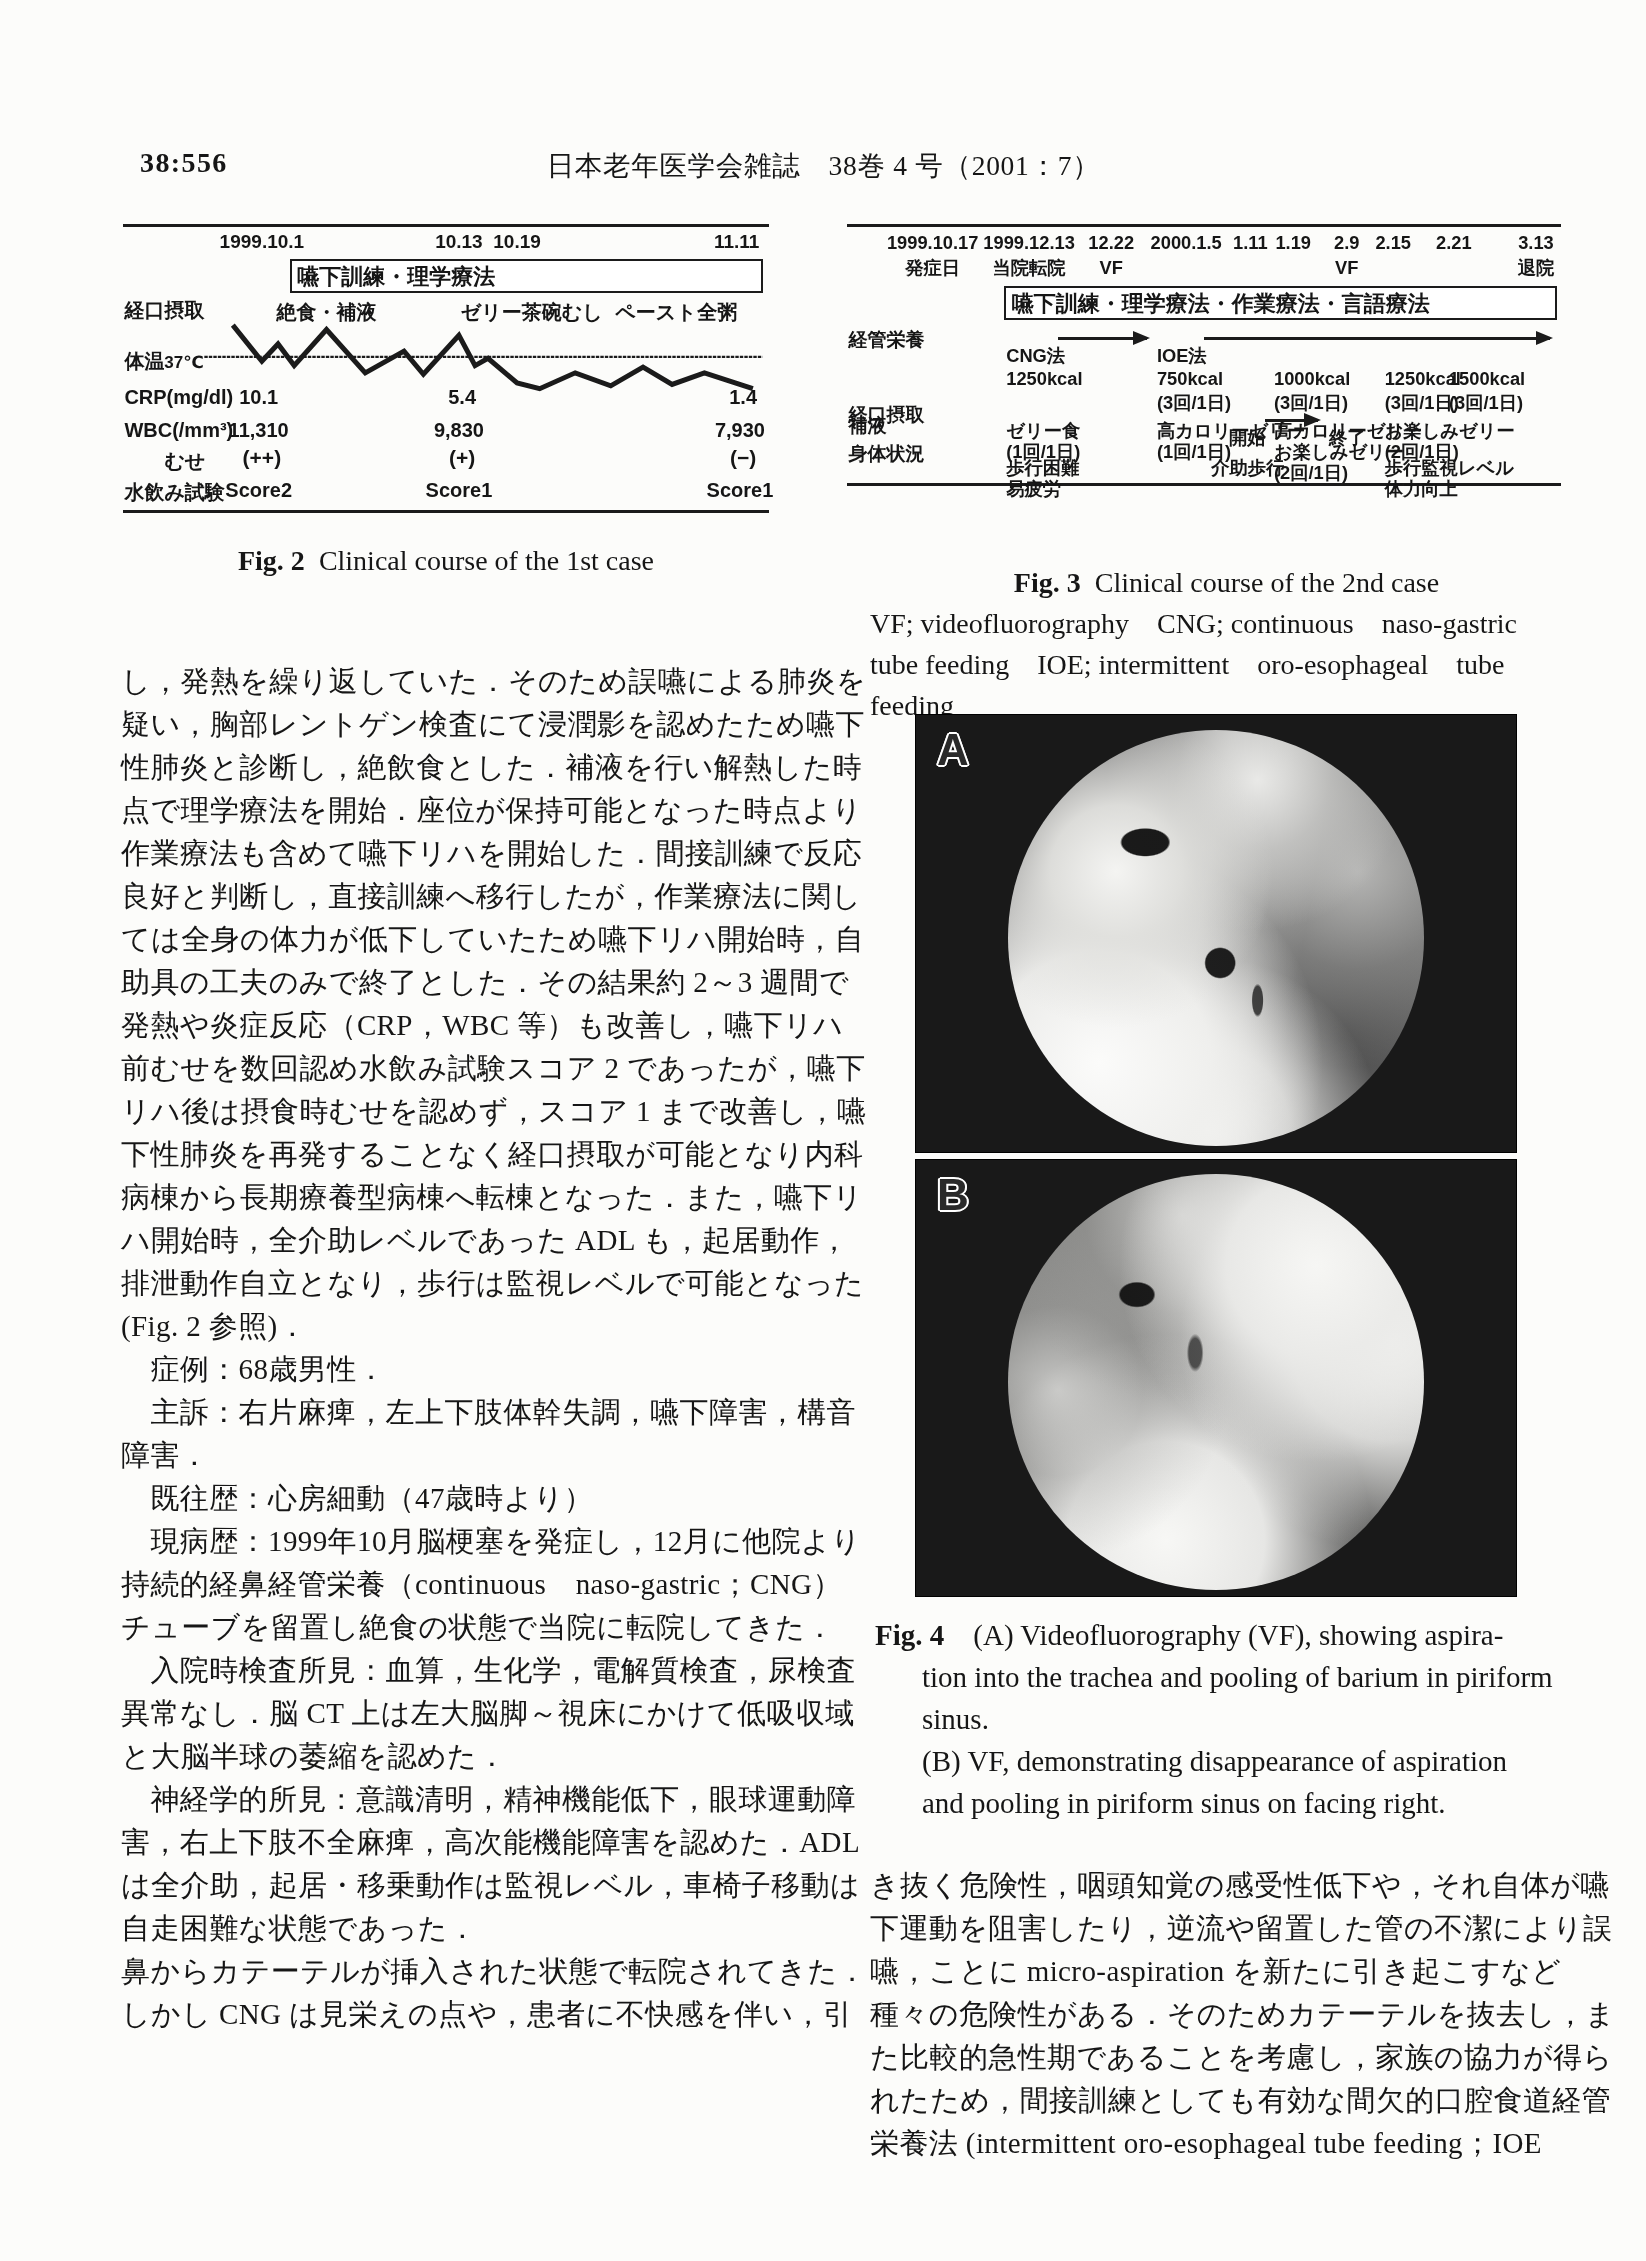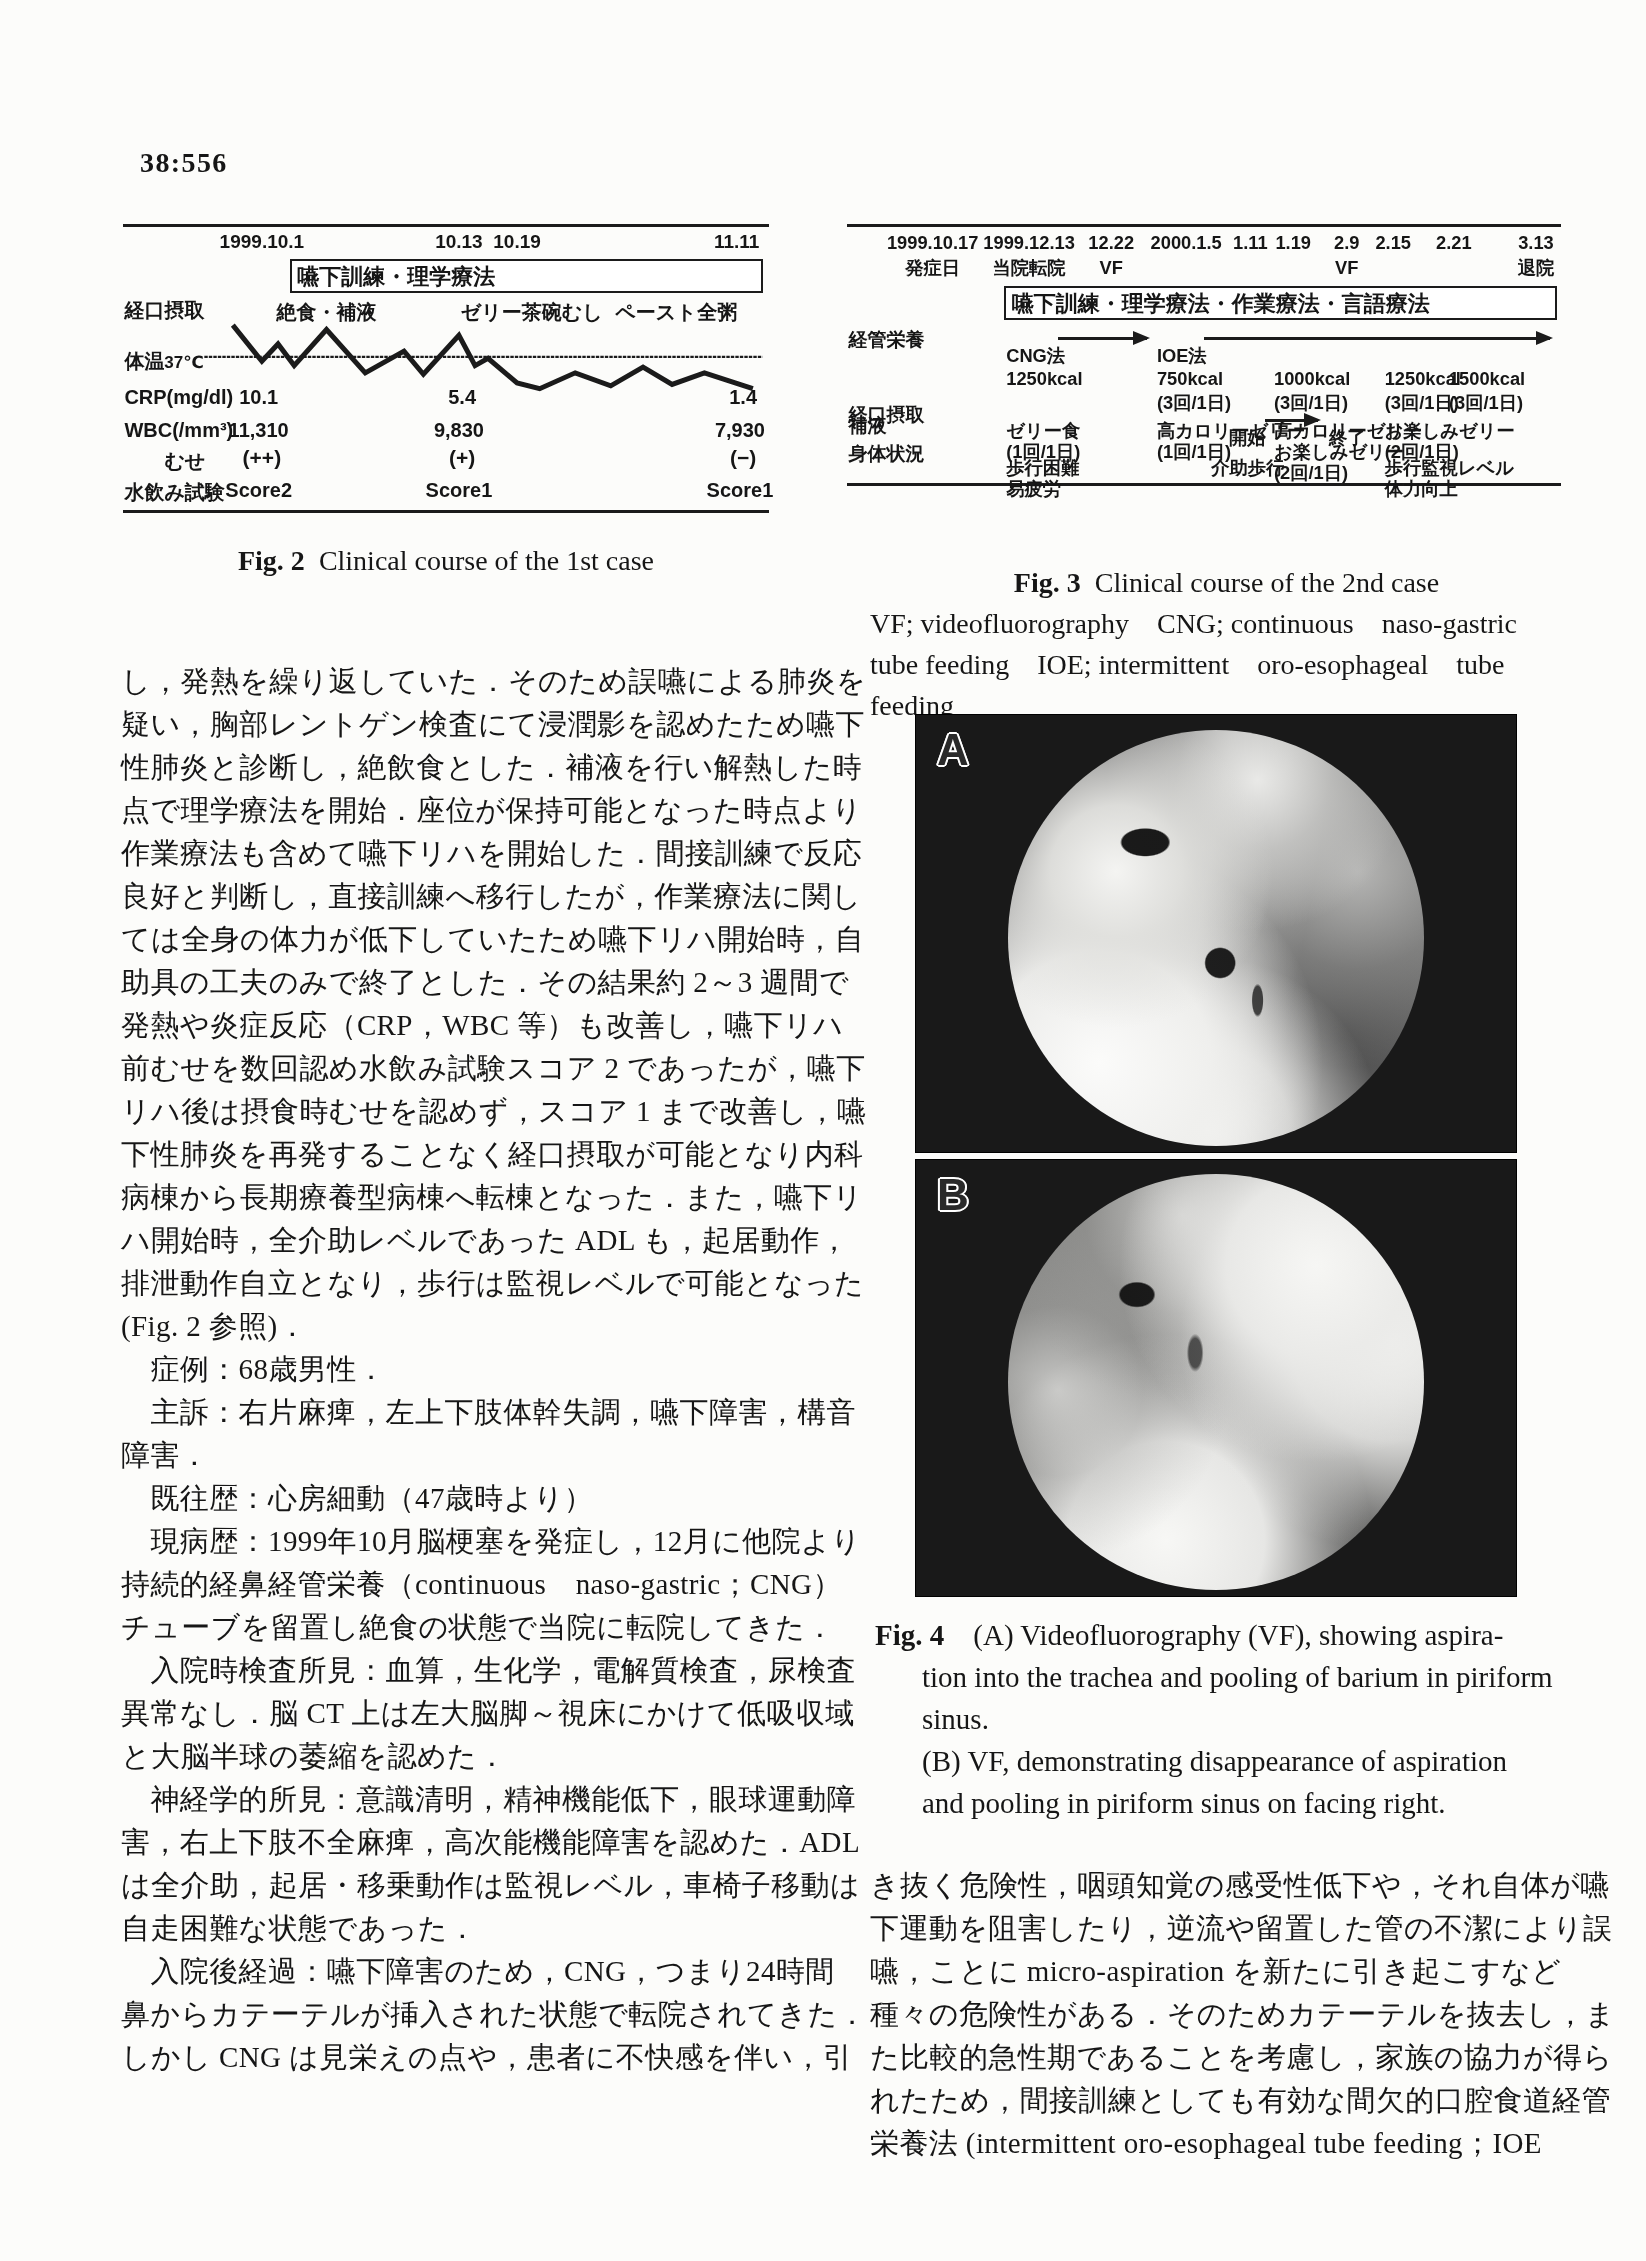--- a/index.html
+++ b/index.html
@@ -60,20 +60,21 @@
   .col{position:absolute;width:717px;font-size:29px;line-height:43px;letter-spacing:0.4px;}
   .bl{white-space:pre;height:43px;}
   .case-head{height:85px;line-height:85px;text-align:center;font-weight:bold;font-size:32px;letter-spacing:1.4px;}
 </style>
 </head>
 <body>
 
 <div class="page">
 
   <div class="pgnum">38:556</div>
+  <div class="jhead">日本老年医学会雑誌　38巻 4 号（2001：7）</div>
 
   <div class="fig" style="left:123px;top:224px;width:646px;height:289px;font-size:19px;">
     <div class="rule top"></div>
     <div class="rule bot"></div>
 
     <span class="cite" style="left:21.5%;top:7px;">1999.10.1</span>
     <span class="cite" style="left:52%;top:7px;">10.13</span>
     <span class="cite" style="left:61%;top:7px;">10.19</span>
     <span class="cite" style="left:95%;top:7px;">11.11</span>
 
@@ -260,21 +261,20 @@
     <div class="bl">　現病歴：1999年10月脳梗塞を発症し，12月に他院より</div>
     <div class="bl">持続的経鼻経管栄養（continuous　naso-gastric；CNG）</div>
     <div class="bl">チューブを留置し絶食の状態で当院に転院してきた．</div>
     <div class="bl">　入院時検査所見：血算，生化学，電解質検査，尿検査</div>
     <div class="bl">異常なし．脳 CT 上は左大脳脚～視床にかけて低吸収域</div>
     <div class="bl">と大脳半球の萎縮を認めた．</div>
     <div class="bl">　神経学的所見：意識清明，精神機能低下，眼球運動障</div>
     <div class="bl">害，右上下肢不全麻痺，高次能機能障害を認めた．ADL</div>
     <div class="bl">は全介助，起居・移乗動作は監視レベル，車椅子移動は</div>
     <div class="bl">自走困難な状態であった．</div>
-    <div class="bl">　入院後経過：嚥下障害のため，CNG，つまり24時間</div>
     <div class="bl">鼻からカテーテルが挿入された状態で転院されてきた．</div>
     <div class="bl">しかし CNG は見栄えの点や，患者に不快感を伴い，引</div>
   </div>
 
   <div class="col" style="left:870px;top:1864px;">
     <div class="bl">き抜く危険性，咽頭知覚の感受性低下や，それ自体が嚥</div>
     <div class="bl">下運動を阻害したり，逆流や留置した管の不潔により誤</div>
     <div class="bl">嚥，ことに micro-aspiration を新たに引き起こすなど</div>
     <div class="bl">種々の危険性がある．そのためカテーテルを抜去し，ま</div>
     <div class="bl">た比較的急性期であることを考慮し，家族の協力が得ら</div>

